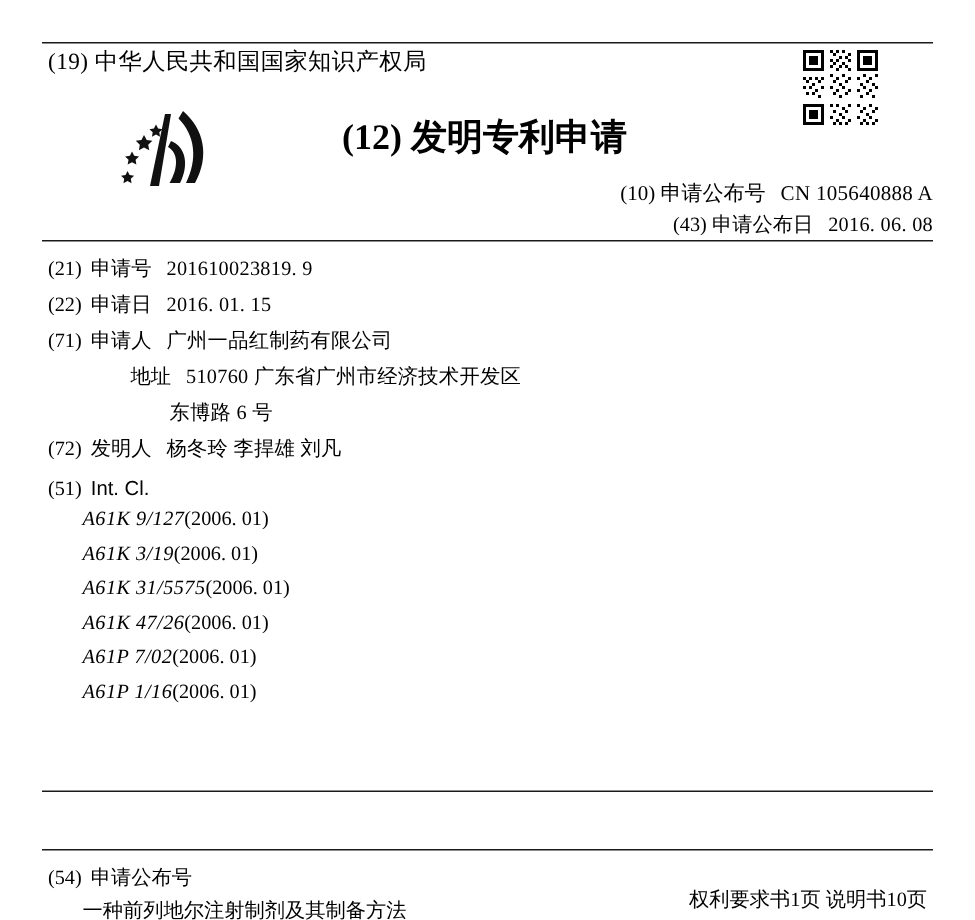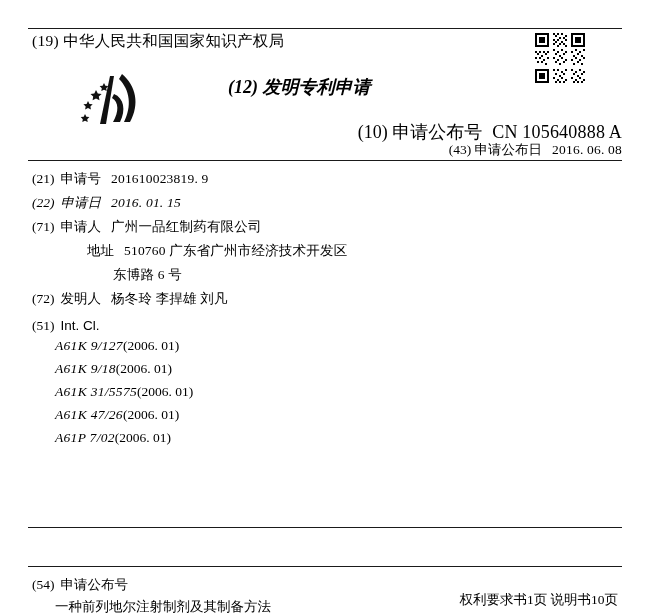--- a/index.html
+++ b/index.html
@@ -38,24 +38,23 @@
     left: 32px;
     top: 31px;
     font-size: 15.5px;
     letter-spacing: 0.3px;
     white-space: nowrap;
   }
   .title-12 {
     position: absolute;
     left: 228px;
     top: 75px;
-    font-size: 18px;
+    font-size: 24px;
     font-weight: bold;
     white-space: nowrap;
-    font-style: italic;
   }
   
   .qr {
     position: absolute;
     left: 533px;
     top: 31px;
     width: 54px;
     height: 54px;
     background-color: #ffffff;
   }
@@ -67,21 +66,21 @@
     left: 66px;
     top: 70px;
     width: 96px;
     height: 64px;
   }
 
   .pub-no {
     position: absolute;
     right: 28px;
     top: 120px;
-    font-size: 18px;
+    font-size: 14px;
     white-space: nowrap;
     margin-left: 32px;
   }
   .pub-date {
     position: absolute;
     right: 28px;
     top: 141px;
     font-size: 13.5px;
     white-space: nowrap;
   }
@@ -96,21 +95,21 @@
   }
   .lbl {
     display: inline-block;
   }
   .val {
     display: inline-block;
     letter-spacing: 0.2px;
   }
 
   .f21 { left: 32px; top: 170px; text-align: right; }
-  .f22 { left: 32px; top: 194px; font-style: italic; }
+  .f22 { left: 32px; top: 194px; }
   .f71 { left: 32px; top: 218px; }
   .f71addr { left: 77px; top: 242px; margin-left: 10px; }
   .f71addr2 { left: 113px; top: 266px; }
   .f72 { left: 32px; top: 290px; }
   .f51 { left: 32px; top: 318px; }
 
   .ipc-list {
     position: absolute;
     left: 55px;
     top: 334px;
@@ -328,24 +327,25 @@
   <div class="field f72">
     <span class="code">(72)</span><span class="gap-s"></span><span class="lbl">发明人</span><span class="gap"></span><span class="val">杨冬玲  李捍雄  刘凡</span>
   </div>
 
   <div class="field f51">
     <span class="code">(51)</span><span class="gap-s"></span><span class="lbl sans">Int. Cl.</span>
   </div>
 
   <div class="ipc-list">
     <div class="ipc-row"><span class="ipc-sym">A61K  9/127</span><span class="ipc-ver">(2006. 01)</span></div>
-    <div class="ipc-row"><span class="ipc-sym">A61K  9/18</span><span class="ipc-ver">(2006. 01)</span></div>
+    <div class="ipc-row"><span class="ipc-sym">A61K  3/19</span><span class="ipc-ver">(2006. 01)</span></div>
     <div class="ipc-row"><span class="ipc-sym">A61K 31/5575</span><span class="ipc-ver">(2006. 01)</span></div>
     <div class="ipc-row"><span class="ipc-sym">A61K 47/26</span><span class="ipc-ver">(2006. 01)</span></div>
     <div class="ipc-row"><span class="ipc-sym">A61P  7/02</span><span class="ipc-ver">(2006. 01)</span></div>
+    <div class="ipc-row"><span class="ipc-sym">A61P  1/16</span><span class="ipc-ver">(2006. 01)</span></div>
   </div>
 
   <div class="claims-note">权利要求书1页    说明书10页</div>
 
   <div class="f54">
     <span class="code">(54)</span><span class="gap-s"></span><span class="lbl">申请公布号</span>
   </div>
   <div class="f54-title">一种前列地尔注射制剂及其制备方法</div>
 
 </div>

